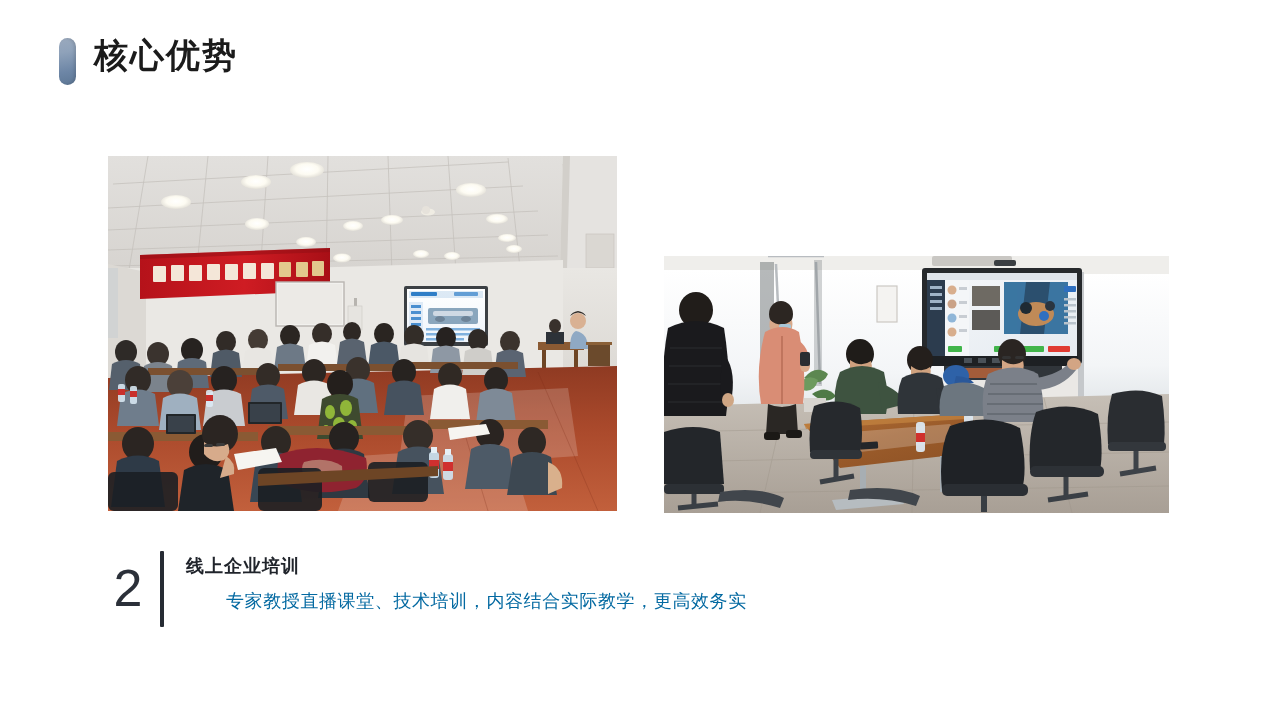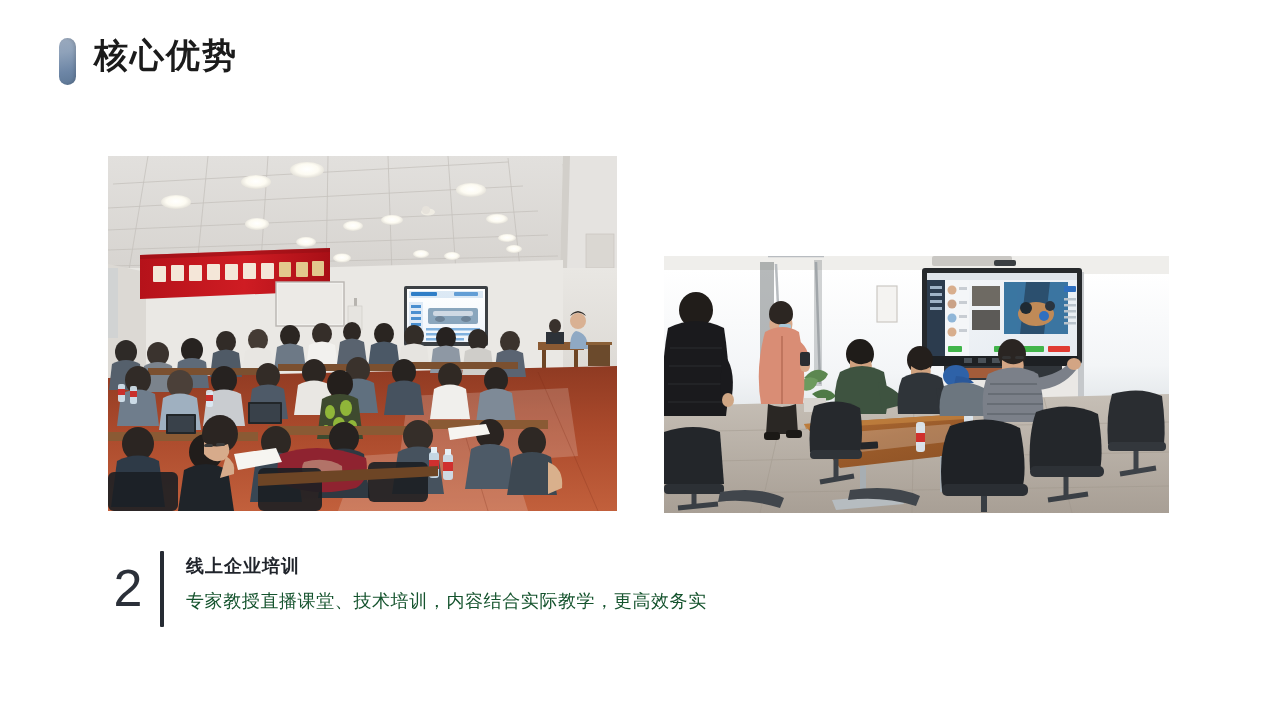--- a/index.html
+++ b/index.html
@@ -36,21 +36,21 @@
     font-size:52px;color:#2b3039;font-weight:300;line-height:78px;
     width:56px;text-align:center;font-family:"Liberation Sans",sans-serif;
   }
   .cap-rule{width:4px;height:76px;background:#262b33;margin:2px 22px 0 4px;border-radius:1px;}
   .cap-text{padding-top:3px;}
   .cap-head{
     font-size:18px;font-weight:bold;color:#20242b;letter-spacing:1px;
     line-height:28px;margin-bottom:8px;
   }
   .cap-desc{
-    font-size:18px;color:#14532d;letter-spacing:.6px;line-height:26px;font-weight:normal;
+    font-size:18px;color:#0369a1;letter-spacing:.6px;line-height:26px;font-weight:normal;margin-left:40px;
   }
 </style>
 </head>
 <body>
 
 <div class="slide">
 
   <div class="header">
     <div class="bullet"></div>
     <div class="title">核心优势</div>

